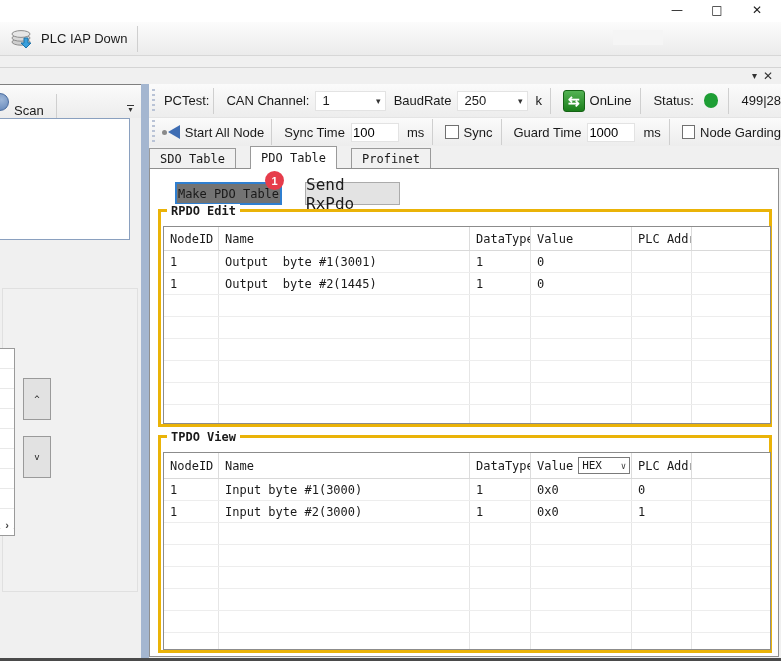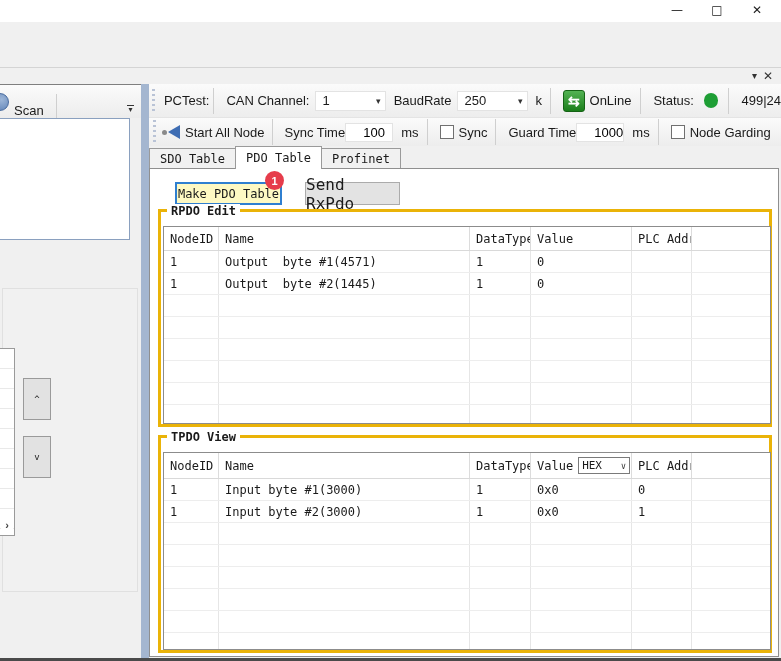--- a/index.html
+++ b/index.html
@@ -71,44 +71,44 @@
   .pc-toolbar { position:absolute; left:0; top:0; width:632px; height:34px; border-bottom:1px solid #e4e4e4; }
   .node-toolbar { position:absolute; left:0; top:34px; width:632px; height:28px; }
   .grip { width:4px; height:24px; margin-left:3px;
           background-image:repeating-linear-gradient(to bottom, #b9c3d6 0 2px, transparent 2px 5px);
           background-size:3px 100%; background-repeat:no-repeat; background-position:center; }
   .titem { margin-left:8px; white-space:nowrap; }
   .combo { margin-left:6px; width:72px; height:20px; background:#fff; border:1px solid #e3e3e3;
            display:flex; align-items:center; }
   .combo .val { padding-left:6px; flex:1; }
   .combo .arrow { font-size:9px; color:#333; padding-right:4px; }
-  .tb-input { width:48px; height:19px; background:#fff; border:1px solid #e3e3e3;
-              font-family:"Liberation Sans", sans-serif; font-size:13px; padding-left:17px; }
+  .tb-input { margin-left:6px; width:48px; height:19px; background:#fff; border:1px solid #e3e3e3;
+              font-family:"Liberation Sans", sans-serif; font-size:13px; padding-left:1px; }
   .checkbox { margin-left:8px; width:14px; height:14px; background:#fff; border:1px solid #707070; display:inline-block; }
   .online-icon { margin-left:8px; width:22px; height:22px; border-radius:3px;
                  background:linear-gradient(#53b353,#1b7e1b); border:1px solid #156315;
                  color:#fff; font-weight:bold; font-size:14px; display:flex; align-items:center;
                  justify-content:center; line-height:1; }
   .status-dot { margin-left:10px; width:15px; height:15px; border-radius:50%; background:var(--status-green,#1e9e35); }
   .start-icon { margin-left:6px; display:flex; align-items:center; }
   .start-icon .dot { width:5px; height:5px; border-radius:50%; background:#8a8a8a; margin-right:1px; }
   .start-icon .tri { width:0; height:0; border-top:7px solid transparent; border-bottom:7px solid transparent;
                      border-right:12px solid #3e6db3; }
 
   
-  .tabstrip { position:absolute; left:0; top:62px; width:508px; height:22px; display:flex; align-items:flex-end; }
+  .tabstrip { position:absolute; left:0; top:62px; width:508px; height:22px; display:flex; align-items:flex-end;gap:15px; }
   .tab { font-family:"DejaVu Sans Mono", monospace; font-size:12px; padding:0 10px; height:20px;
          display:flex; align-items:center; background:#f1f1f1; border:1px solid #9a9a9a;
          border-bottom:none; margin-right:-1px; position:relative; z-index:1; }
   .tab.active { height:23px; background:#fff; z-index:3; margin-bottom:-1px; }
 
   
   .tab-content { position:absolute; left:0; top:84px; width:630px; height:489px; background:#fff;
                  border:1px solid #8f8f8f; z-index:2; }
-  .make-btn { position:absolute; left:25px; top:13px; width:107px; height:23px; background:#fef9c3;
+  .make-btn { position:absolute; left:25px; top:13px; width:107px; height:23px; background:#737373;
               border:2px solid var(--accent-blue,#2f7fd0); font-family:"DejaVu Sans Mono", monospace;
               font-size:12px; display:flex; align-items:center; justify-content:center; }
   .badge { position:absolute; left:115px; top:2px; width:19px; height:19px; border-radius:50%;
            background:var(--badge-red,#e63c4b); color:#fff; font-size:11px; font-weight:bold;
            display:flex; align-items:center; justify-content:center; z-index:5; }
   .send-btn { position:absolute; left:155px; top:13px; width:95px; height:23px; background:#e3e3e3;
               border:1px solid #ababab; font-family:"DejaVu Sans Mono", monospace; font-size:16px;
               display:flex; align-items:center; justify-content:center; }
 
   .groupbox { position:absolute; left:8px; width:614px; height:218px; border:3px solid #eab308; }
@@ -148,20 +148,35 @@
         <span>—</span>
       </div>
     <div class="win-btn">
         <span>□</span>
       </div>
     <div class="win-btn close">
         <span>✕</span>
       </div>
   </div>
 
+  <div class="main-toolbar">
+    <div class="plc-btn">
+      <span>
+        <svg width="26" height="26" viewBox="0 0 26 26">
+          <ellipse cx="11" cy="16" rx="9" ry="3.2" fill="#cfcfcf" stroke="#8d8d8d"></ellipse>
+          <ellipse cx="11" cy="12" rx="9" ry="3.2" fill="#d8d8d8" stroke="#8d8d8d"></ellipse>
+          <ellipse cx="11" cy="8" rx="9" ry="3.4" fill="#e6e6e6" stroke="#8d8d8d"></ellipse>
+          <path d="M14 12 L18 12 L18 17 L21 17 L16 22 L11 17 L14 17 Z" fill="#3aa0dc" stroke="#1d72a8"></path>
+        </svg>
+      </span>
+      <span>PLC IAP Down</span>
+    </div>
+    <div class="vsep"></div>
+    <div class="toolbar-blank"></div>
+  </div>
 
   <div class="caption-strip">
     <div class="caption-row">
       <span class="cap-ico">▾</span>
       <span class="cap-x">✕</span>
     </div>
   </div>
 
   <div class="workspace">
 
@@ -203,21 +218,21 @@
           <span class="arrow">▾</span>
         </span>
         <span class="titem">k</span>
         <span class="vsep" style="margin-left:8px"></span>
         <span class="online-icon">⇆</span>
         <span class="titem" style="margin-left:5px">OnLine</span>
         <span class="vsep" style="margin-left:9px"></span>
         <span class="titem">Status:</span>
         <span class="status-dot"></span>
         <span class="vsep" style="margin-left:10px"></span>
-        <span class="titem">499|24</span>
+        <span class="titem">499|28</span>
       </div>
 
       <div class="rtoolbar node-toolbar">
         <span class="grip"></span>
         <span class="start-icon">
           <span class="dot"></span>
           <span class="tri"></span>
         </span>
         <span class="titem" style="margin-left:5px">Start All Node</span>
         <span class="vsep" style="margin-left:7px"></span>
@@ -254,21 +269,21 @@
                 <div class="t-cell c0">NodeID</div>
                 <div class="t-cell c1">Name</div>
                 <div class="t-cell c2">DataType</div>
                 <div class="t-cell c3">Value</div>
                 <div class="t-cell c4">PLC Addr</div>
                 <div class="t-cell c5"></div>
               </div>
             <div class="t-body">
                 <div class="t-row">
                   <div class="t-cell c0">1</div>
-                  <div class="t-cell c1">Output  byte #1(4571)</div>
+                  <div class="t-cell c1">Output  byte #1(3001)</div>
                   <div class="t-cell c2">1</div>
                   <div class="t-cell c3">0</div>
                   <div class="t-cell c4"></div>
                   <div class="t-cell c5"></div>
                 </div>
                 <div class="t-row">
                   <div class="t-cell c0">1</div>
                   <div class="t-cell c1">Output  byte #2(1445)</div>
                   <div class="t-cell c2">1</div>
                   <div class="t-cell c3">0</div>

